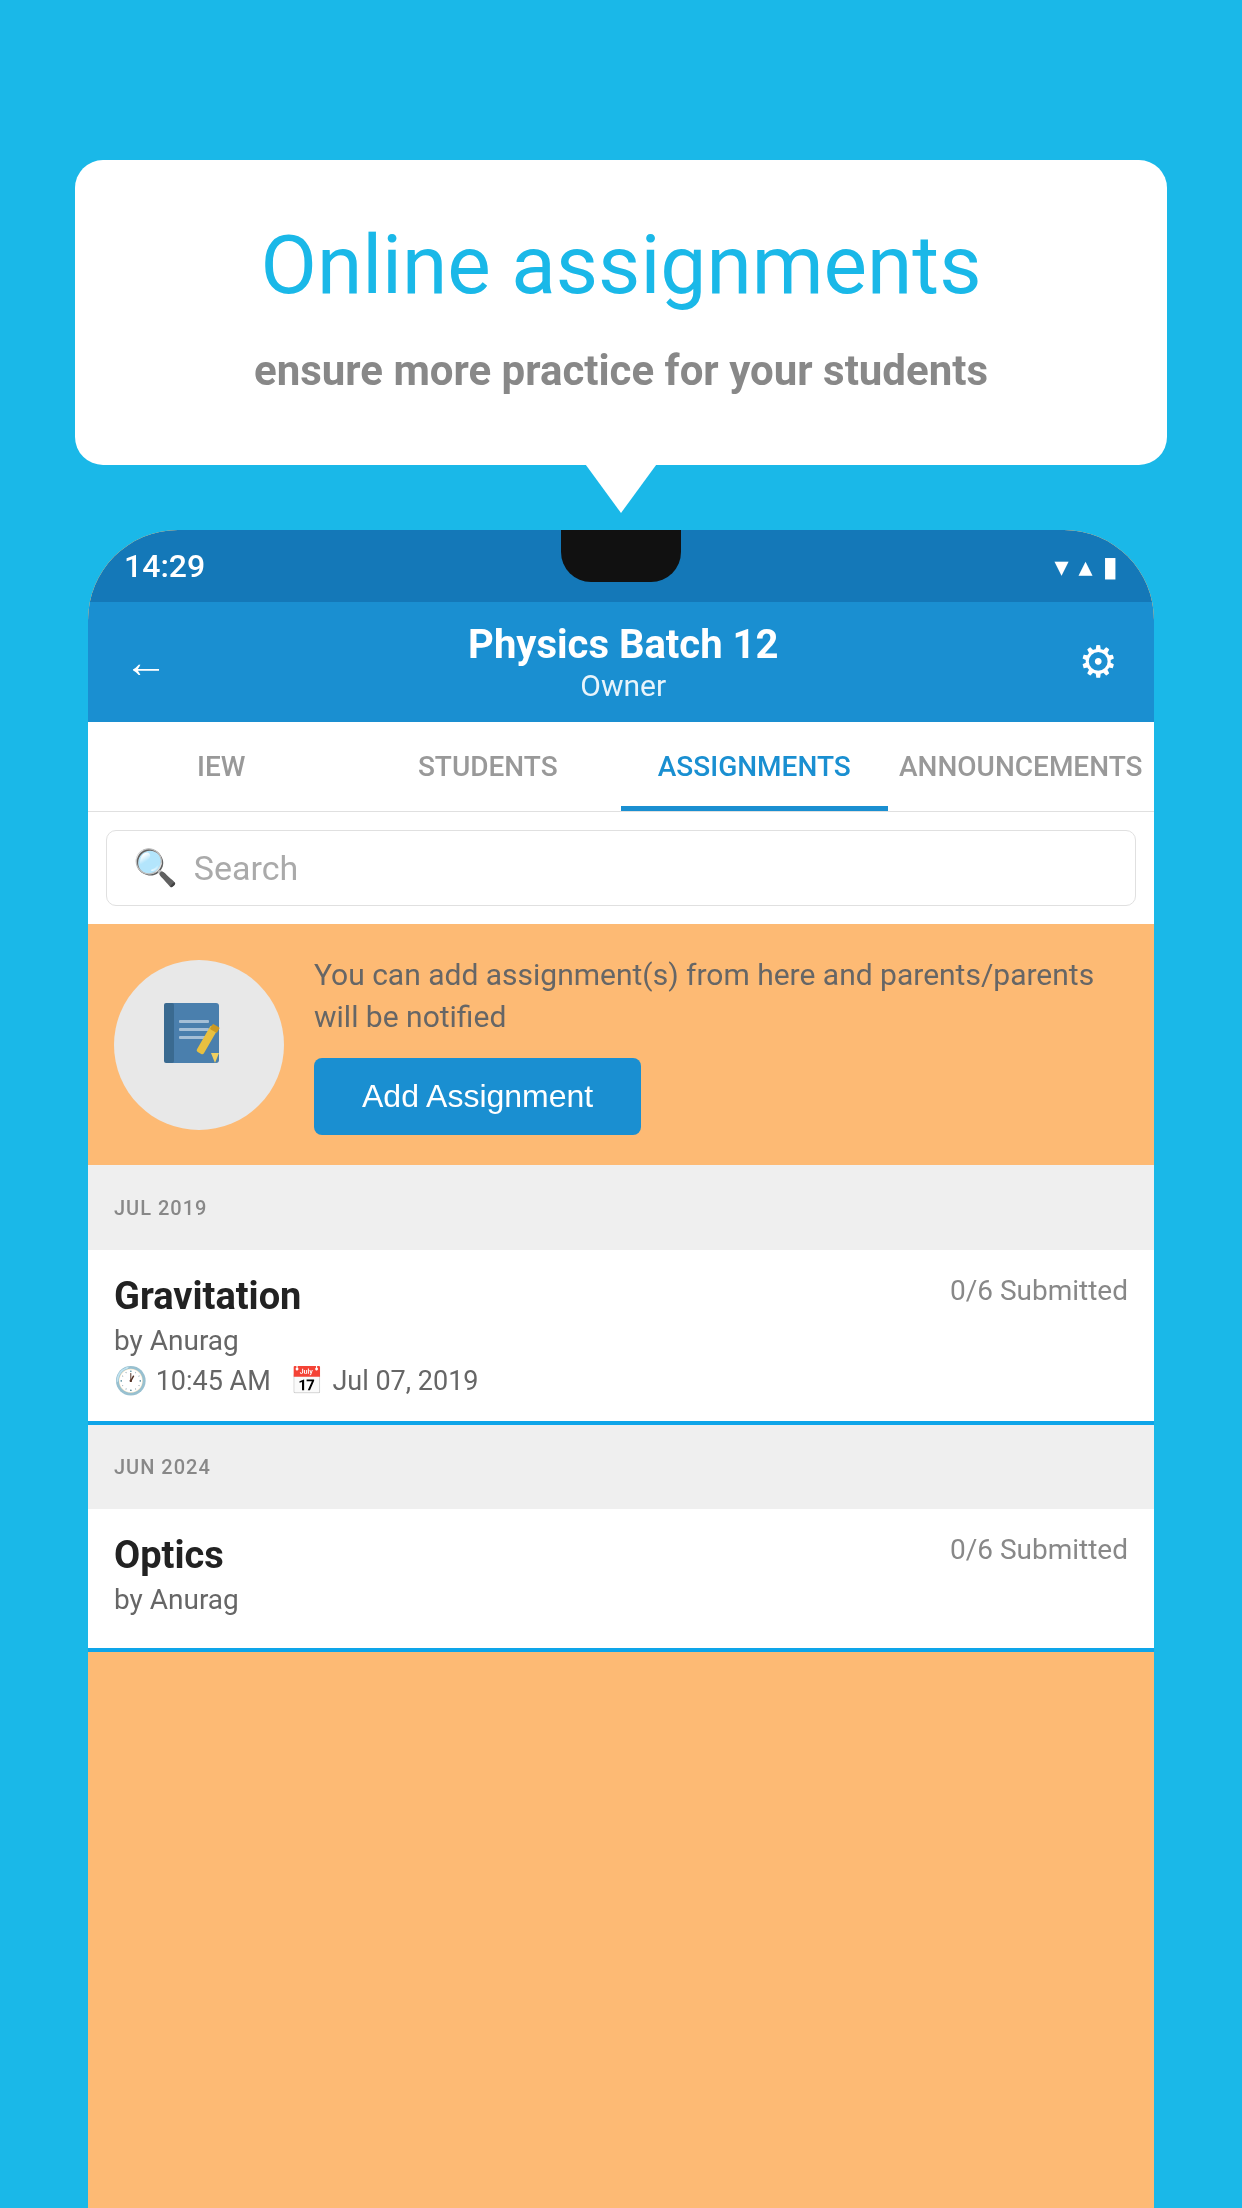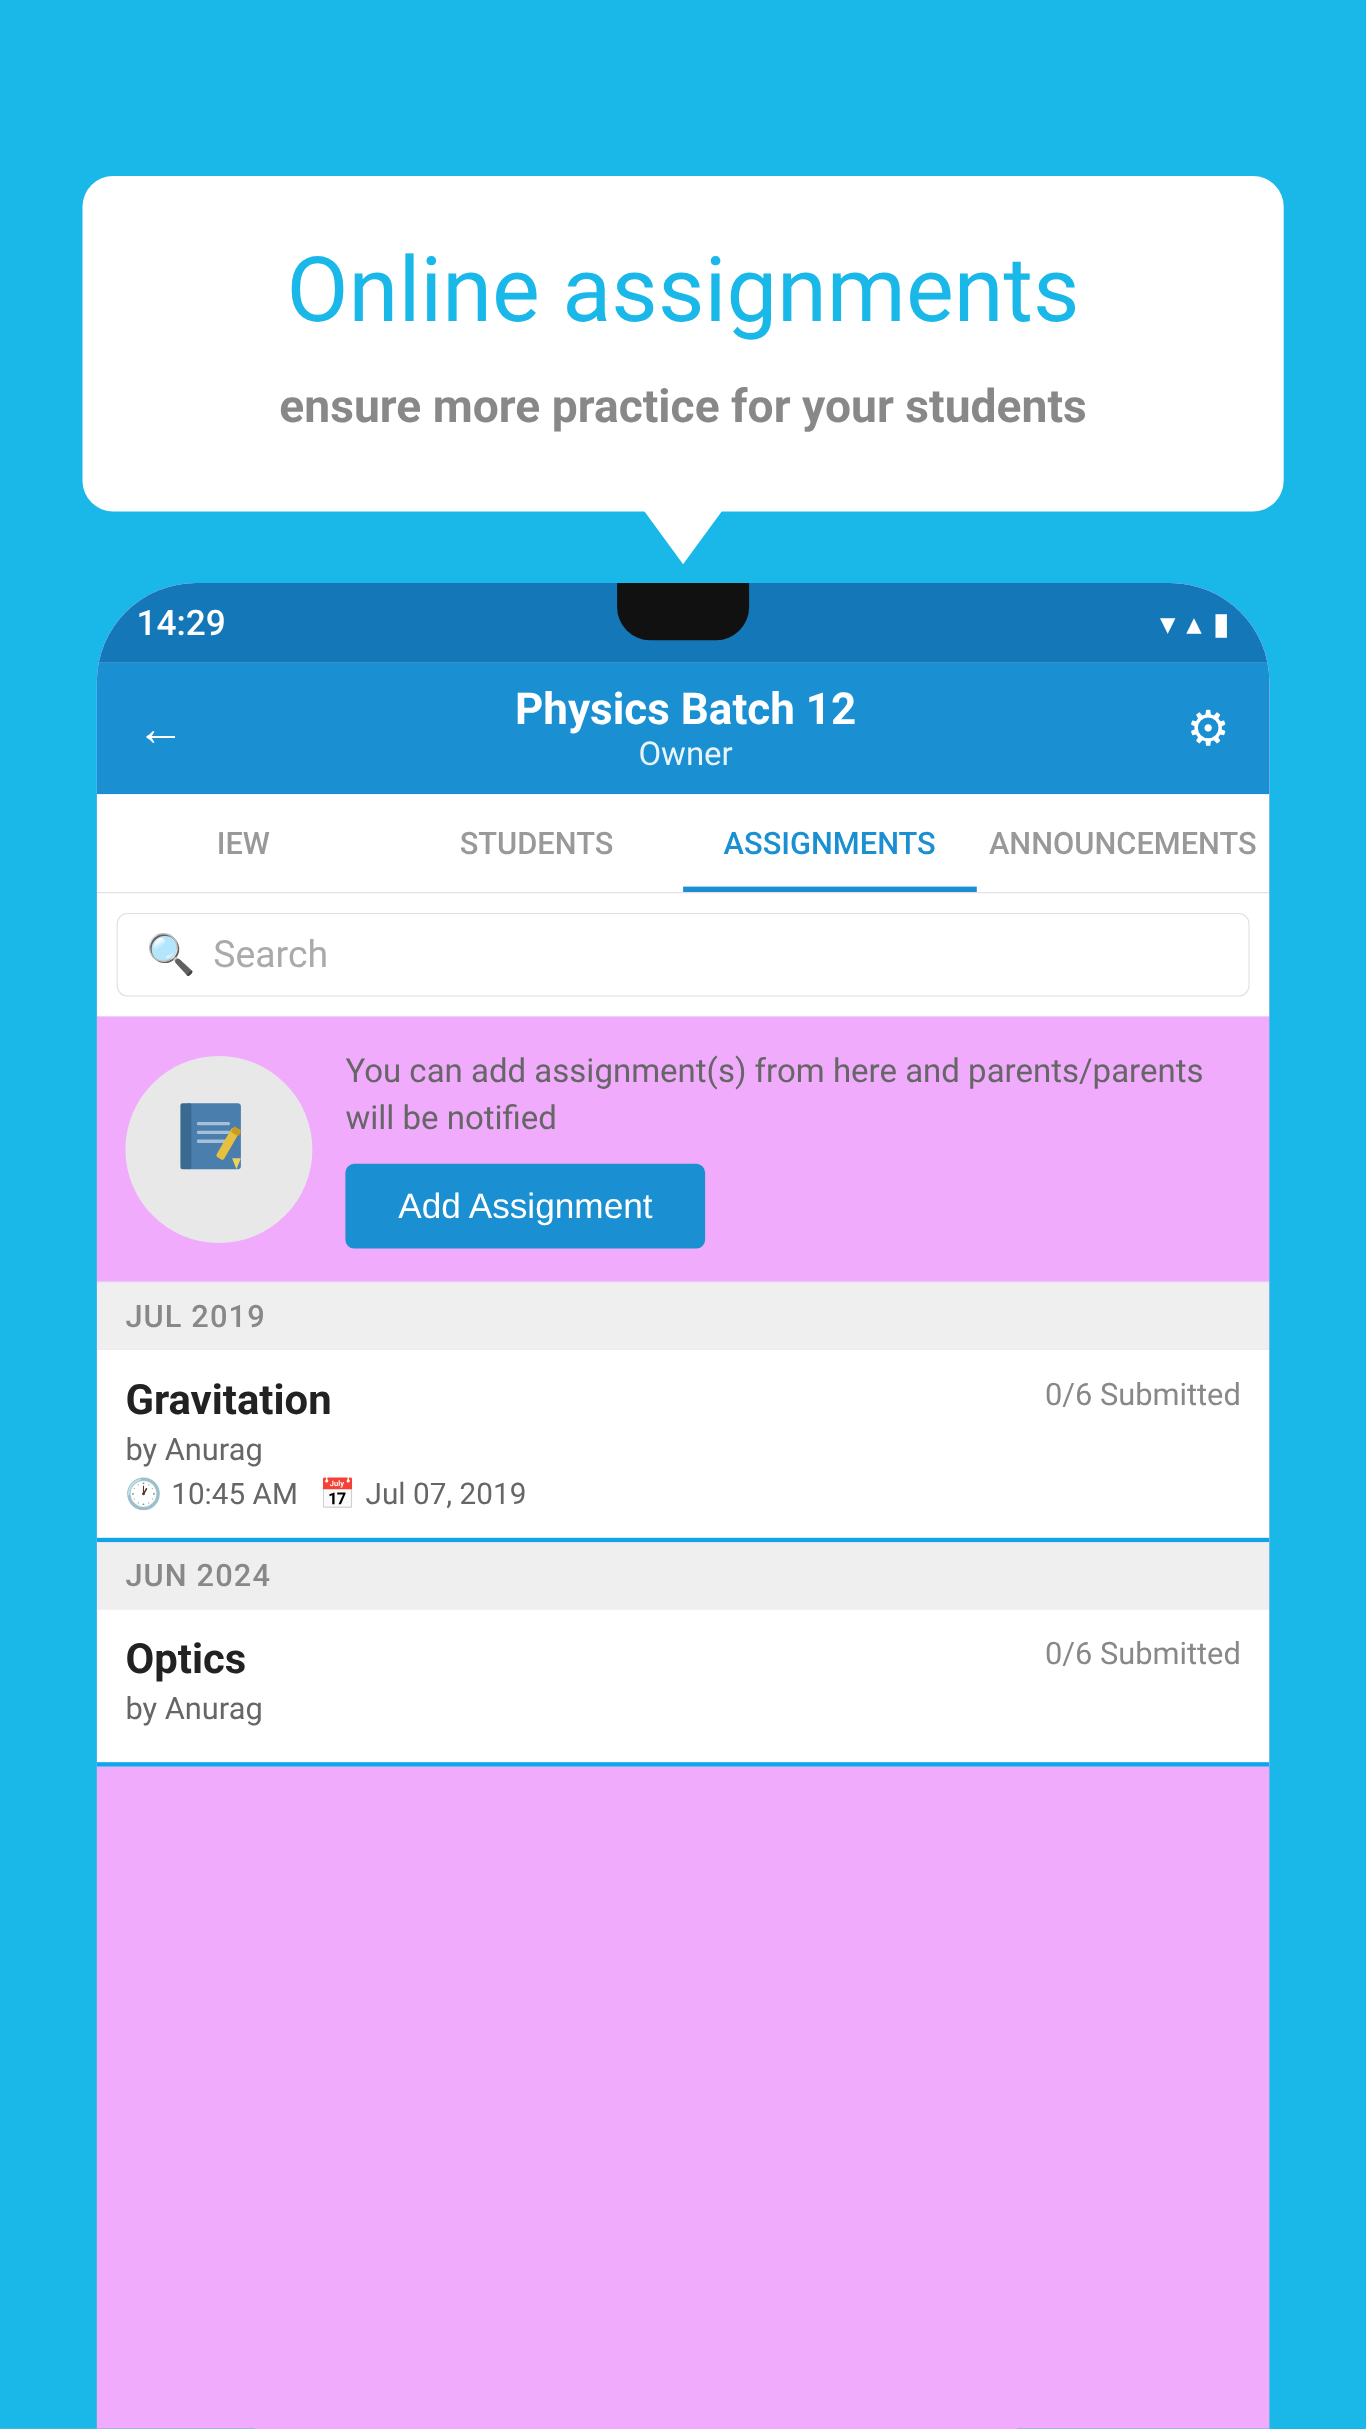--- a/index.html
+++ b/index.html
@@ -56,21 +56,21 @@
       font-weight: 700;
     }
 
     
     .phone-frame {
       position: absolute;
       top: 530px;
       left: 88px;
       right: 88px;
       bottom: 0;
-      background: #f0abfc;
+      background: #fdba74;
       border-radius: 90px 90px 0 0;
       overflow: hidden;
     }
 
     .phone-inner {
       position: absolute;
       top: 0; left: 0; right: 0; bottom: 0;
       border-radius: 90px 90px 0 0;
       overflow: hidden;
     }
@@ -258,22 +258,22 @@
       border-radius: 8px;
       padding: 20px 48px;
       font-size: 32px;
       font-weight: 400;
       cursor: pointer;
     }
 
     
     .month-header {
       background: #efefef;
-      padding: 14px 26px;
-      font-size: 28px;
+      padding: 30px 26px;
+      font-size: 20px;
       color: #888;
       font-weight: 500;
       letter-spacing: 1px;
     }
 
     
     .assignment-item {
       padding: 24px 26px;
       border-bottom: 4px solid #0ea5e9;
       background: white;

